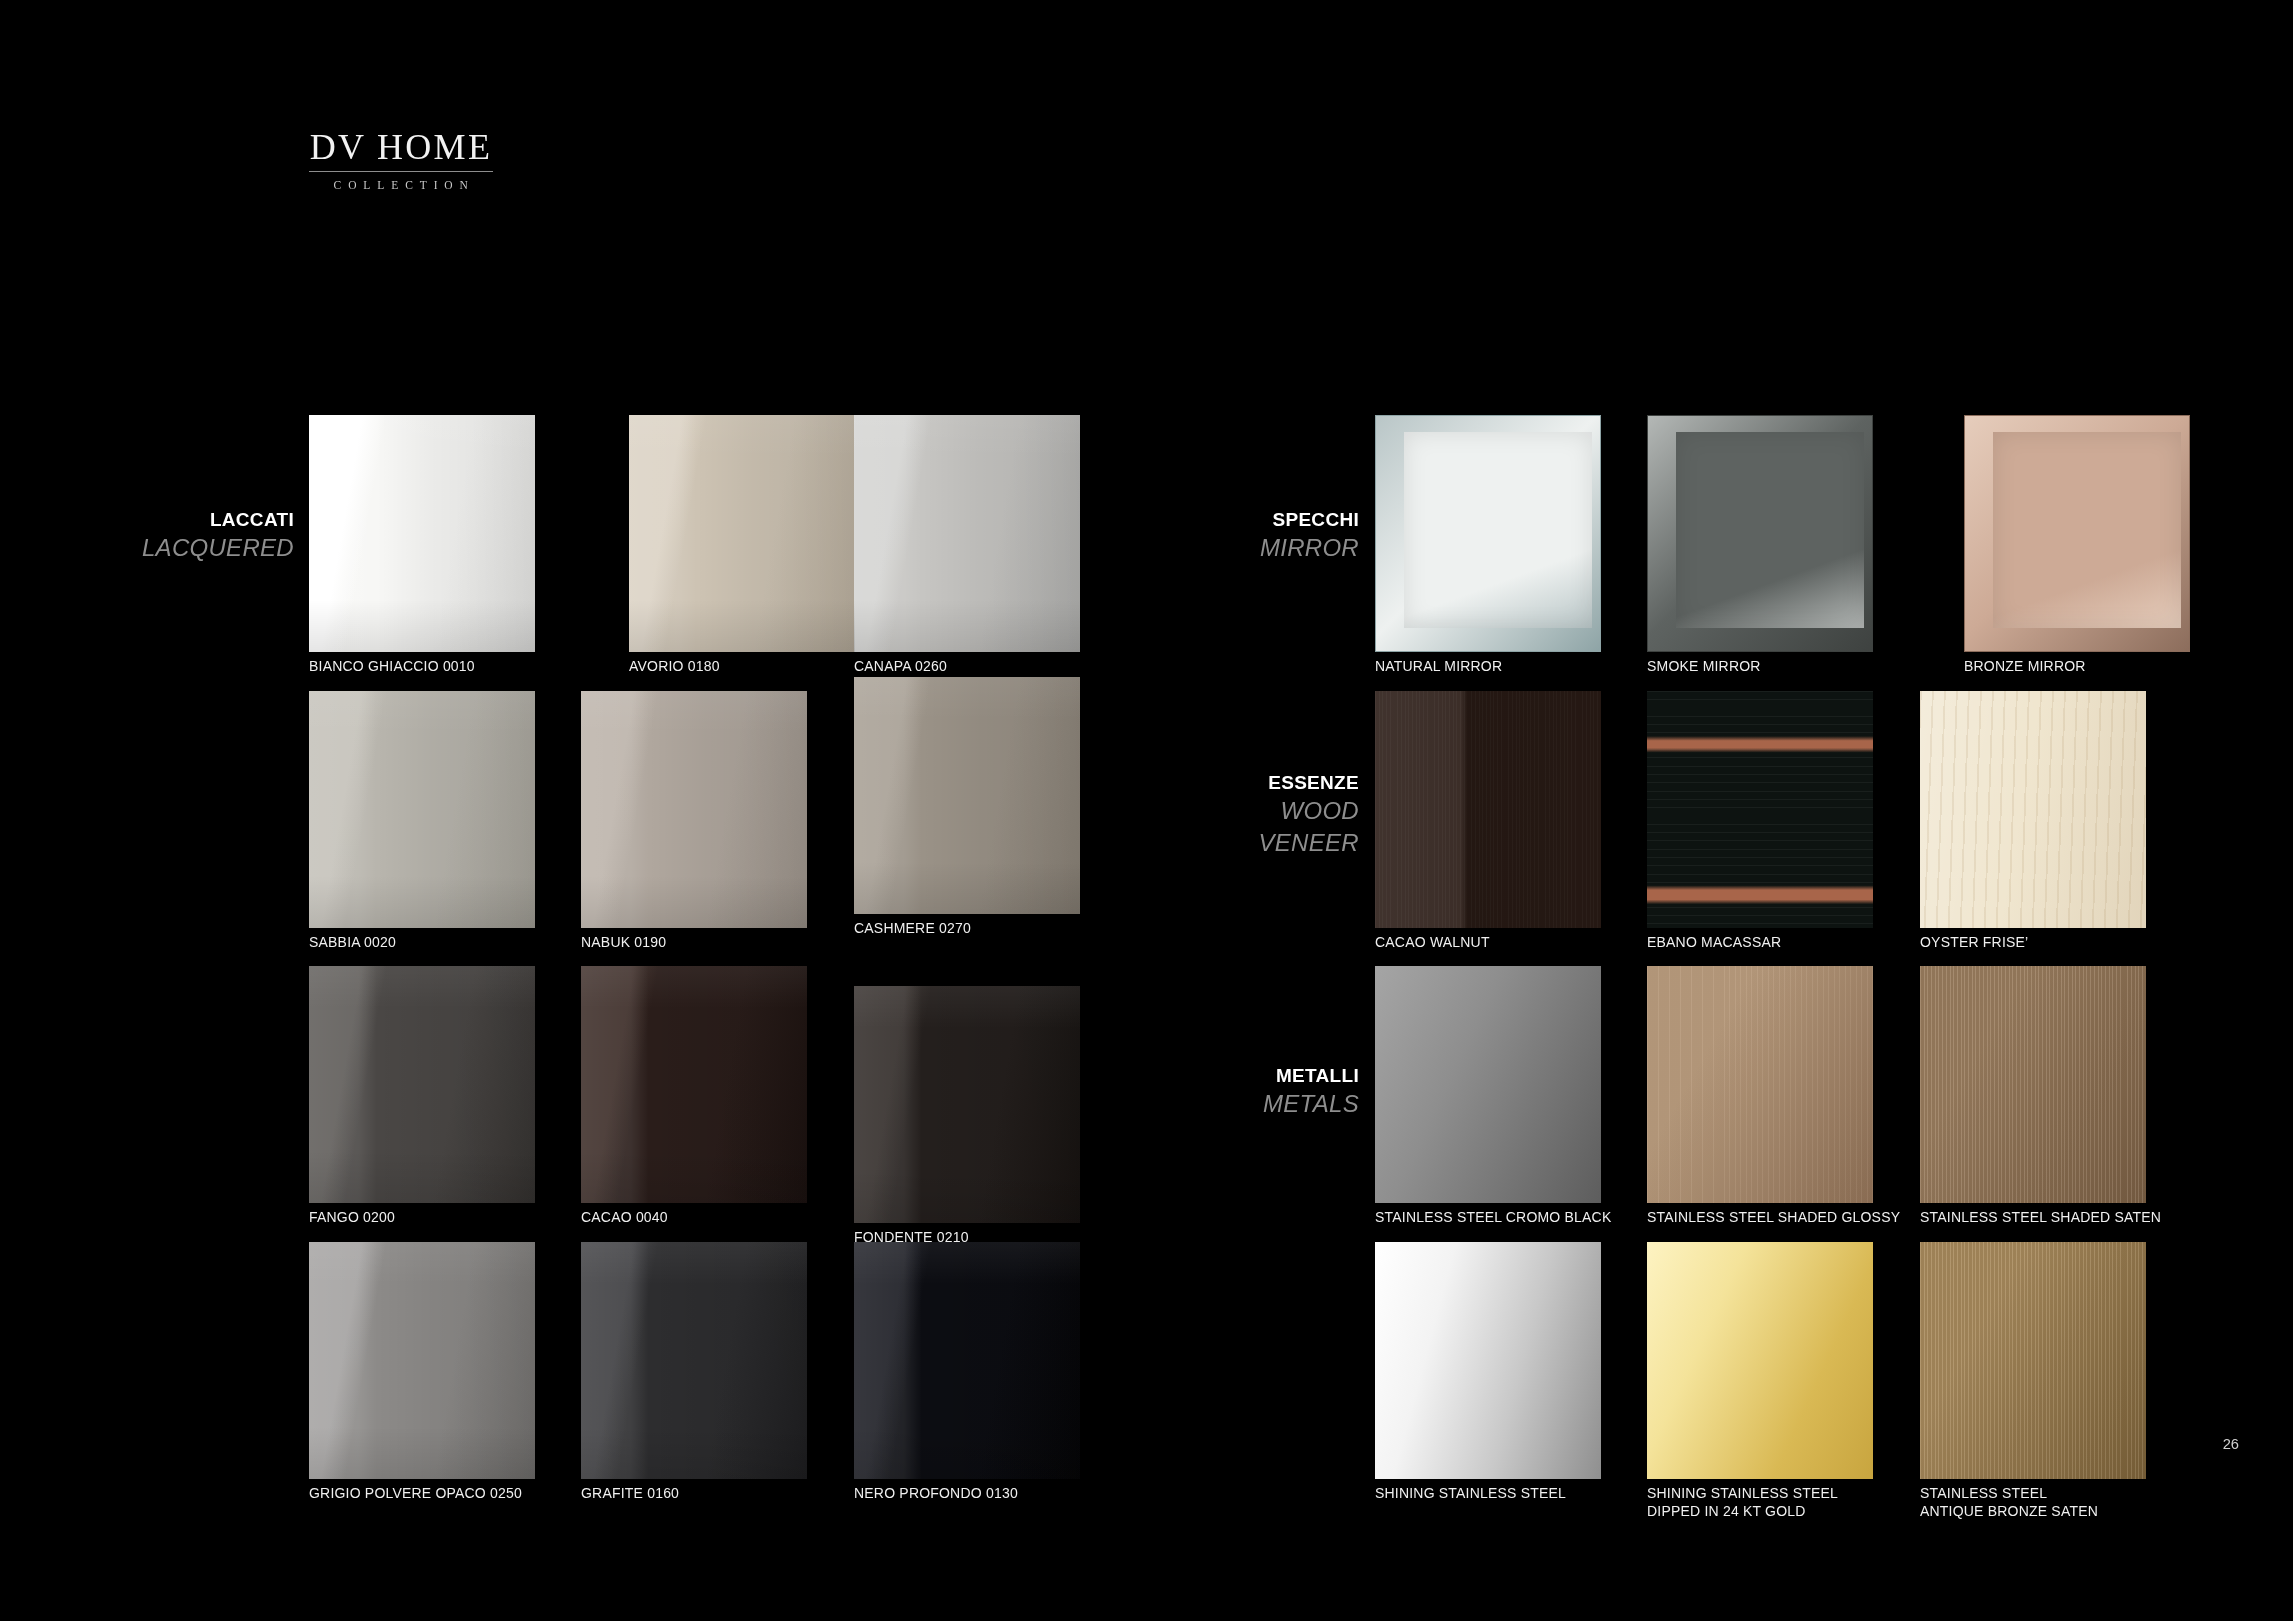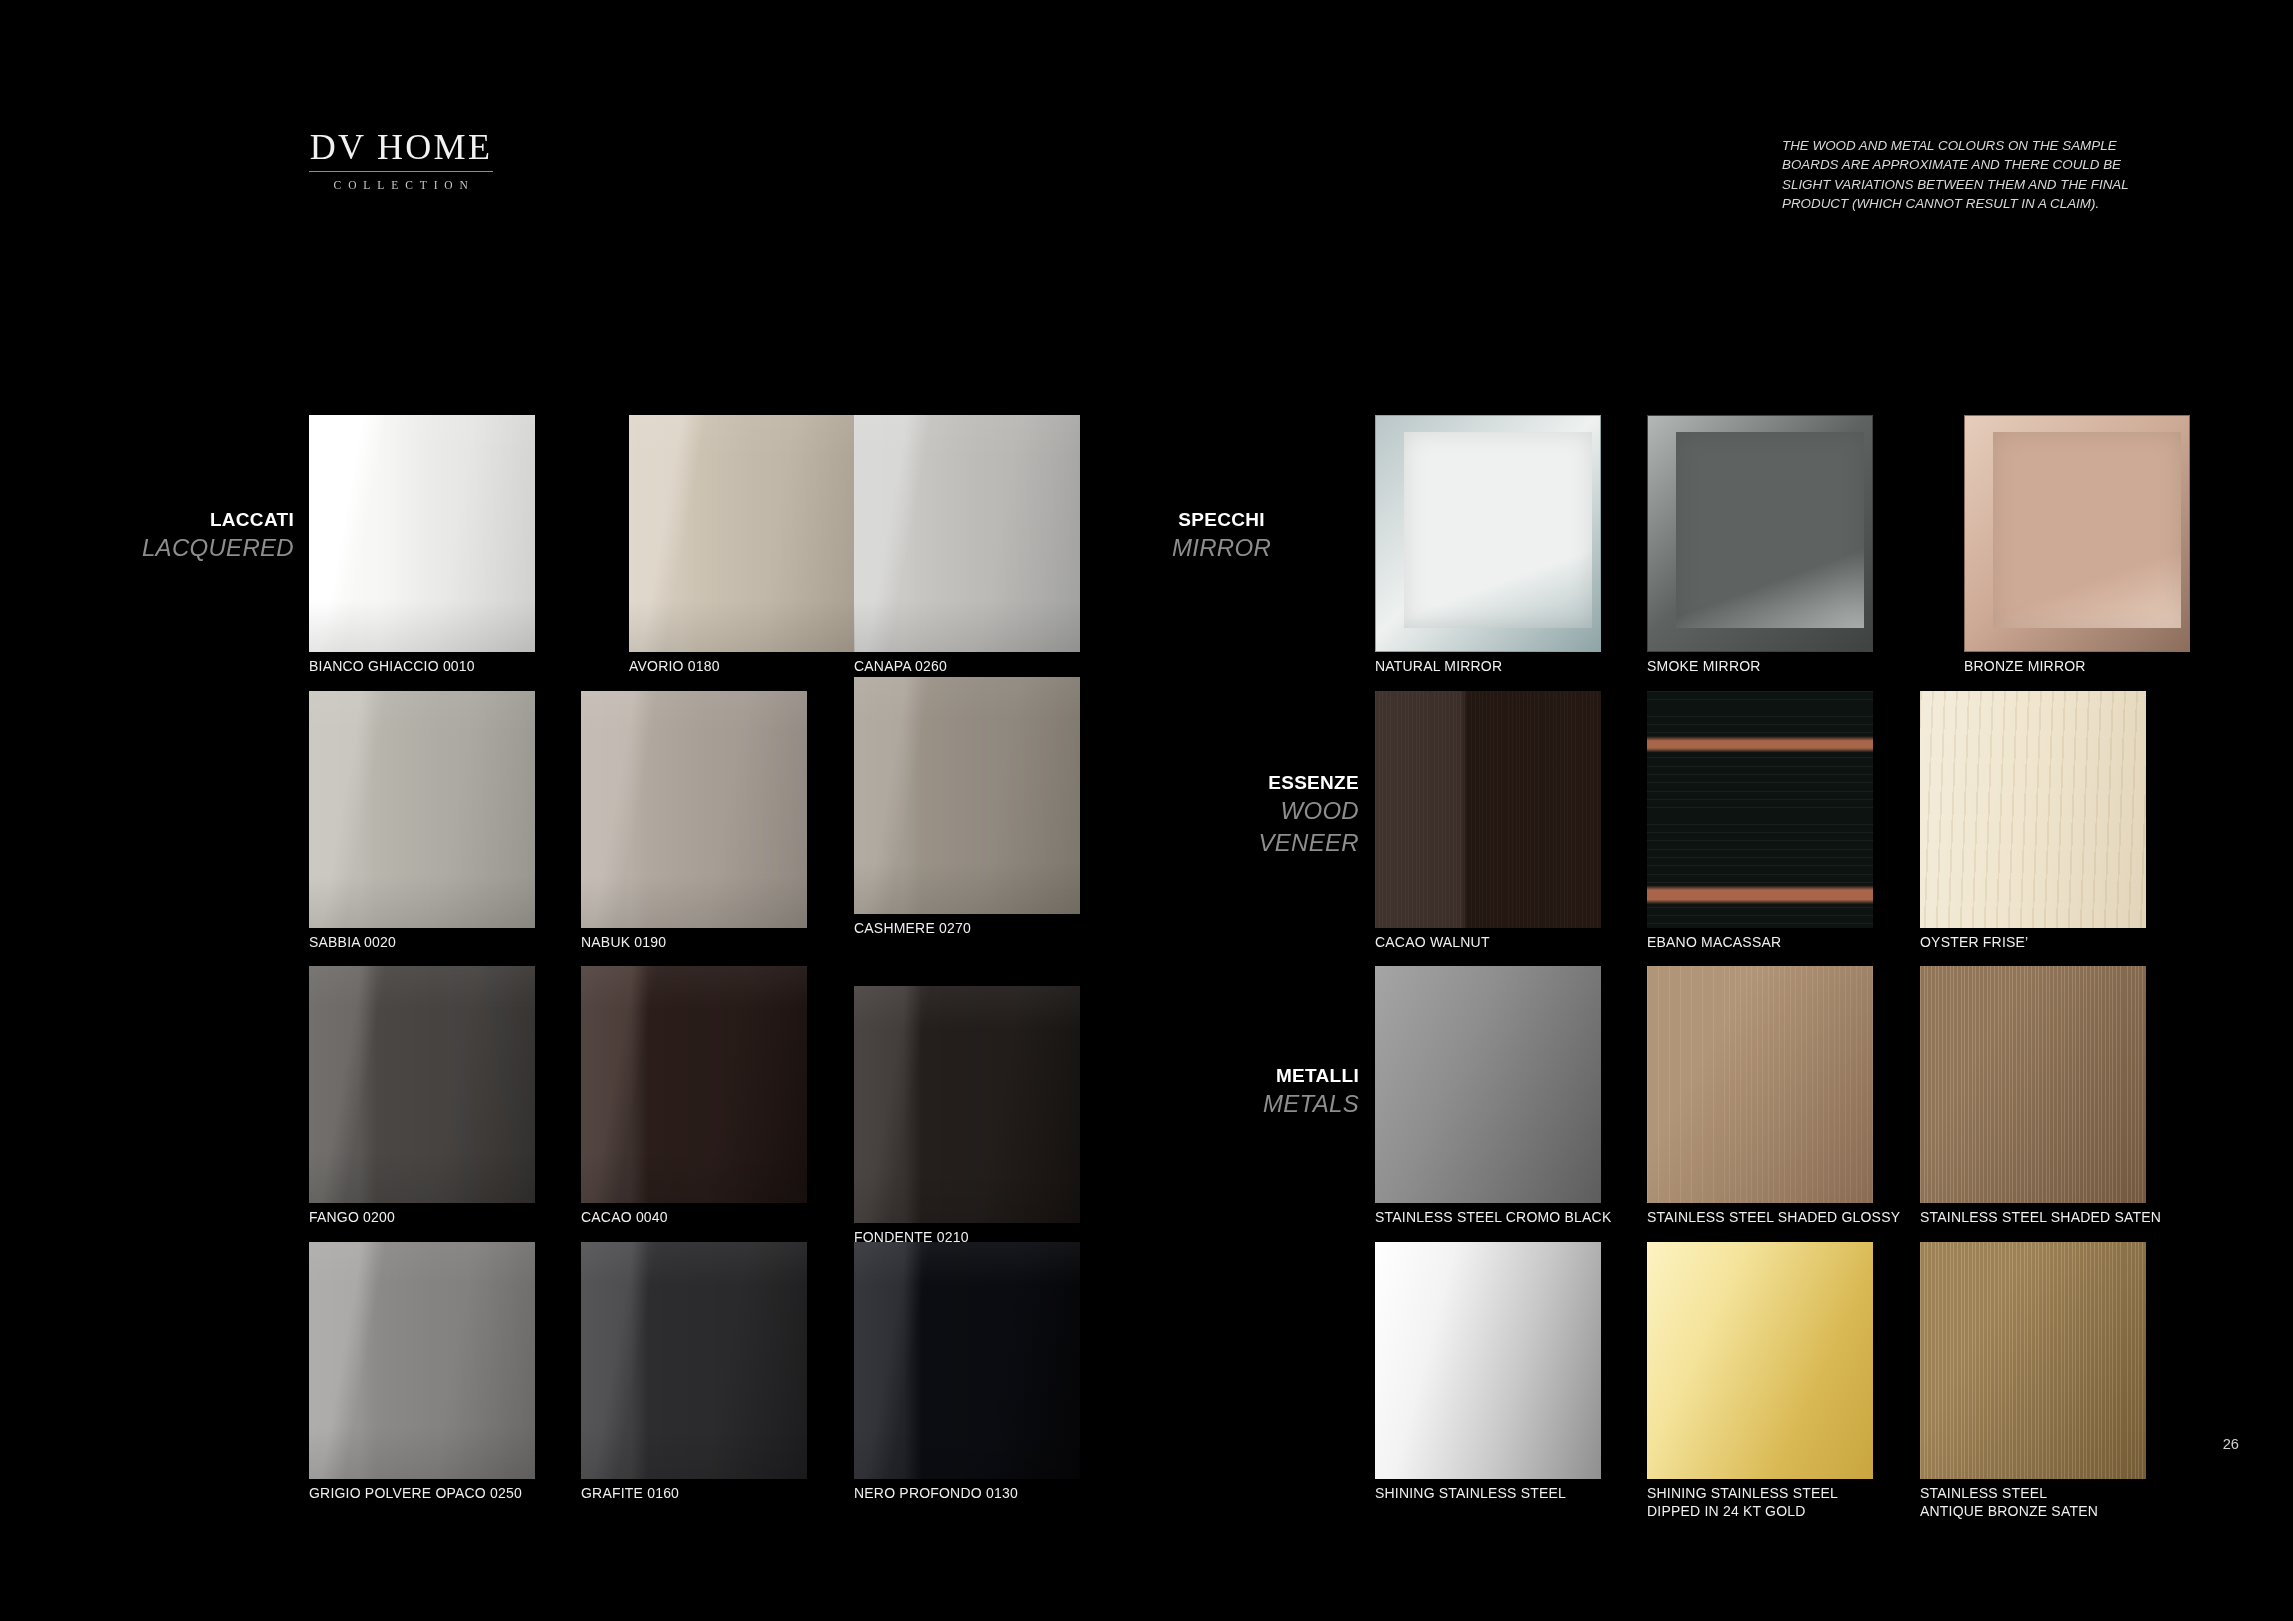--- a/index.html
+++ b/index.html
@@ -169,30 +169,27 @@
 <body>
 
 <div class="page">
 
   <div class="logo">
     <div class="logo-main">DV HOME</div>
     <div class="logo-rule"></div>
     <div class="logo-sub">COLLECTION</div>
   </div>
 
-  <div class="notice en">
-    <p>THE WOOD AND METAL COLOURS ON THE SAMPLE BOARDS ARE APPROXIMATE AND THERE COULD BE SLIGHT VARIATIONS BETWEEN THEM AND THE FINAL PRODUCT (WHICH CANNOT RESULT IN A CLAIM).</p>
-  </div>
 
   <div class="cat-label" style="left:55px; top:507px; width:239px;">
     <div class="cat-it">LACCATI</div>
     <div class="cat-en">LACQUERED</div>
   </div>
 
-  <div class="cat-label" style="left:1084px; top:507px; width:275px;text-align:center;">
+  <div class="cat-label" style="left:1084px; top:507px; width:275px;">
     <div class="cat-it">SPECCHI</div>
     <div class="cat-en">MIRROR</div>
   </div>
 
   <div class="cat-label" style="left:1084px; top:770px; width:275px;">
     <div class="cat-it">ESSENZE</div>
     <div class="cat-en">WOOD</div>
     <div class="cat-en">VENEER</div>
   </div>
 

